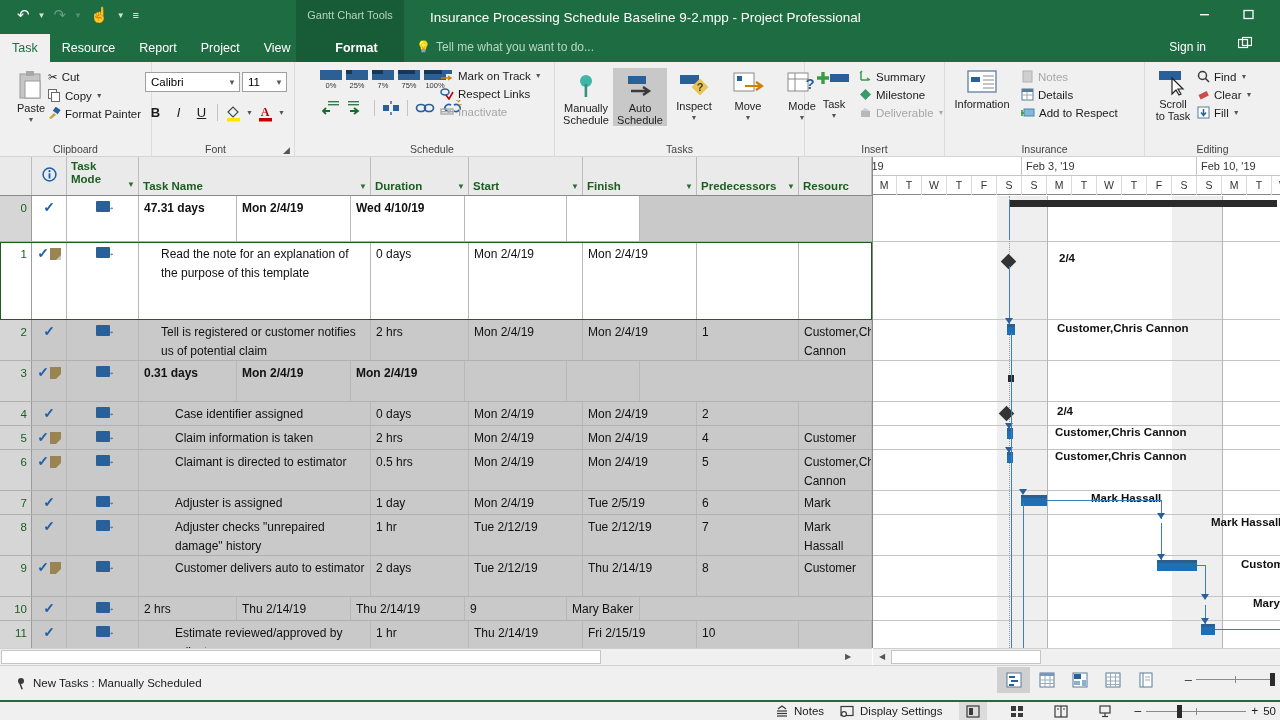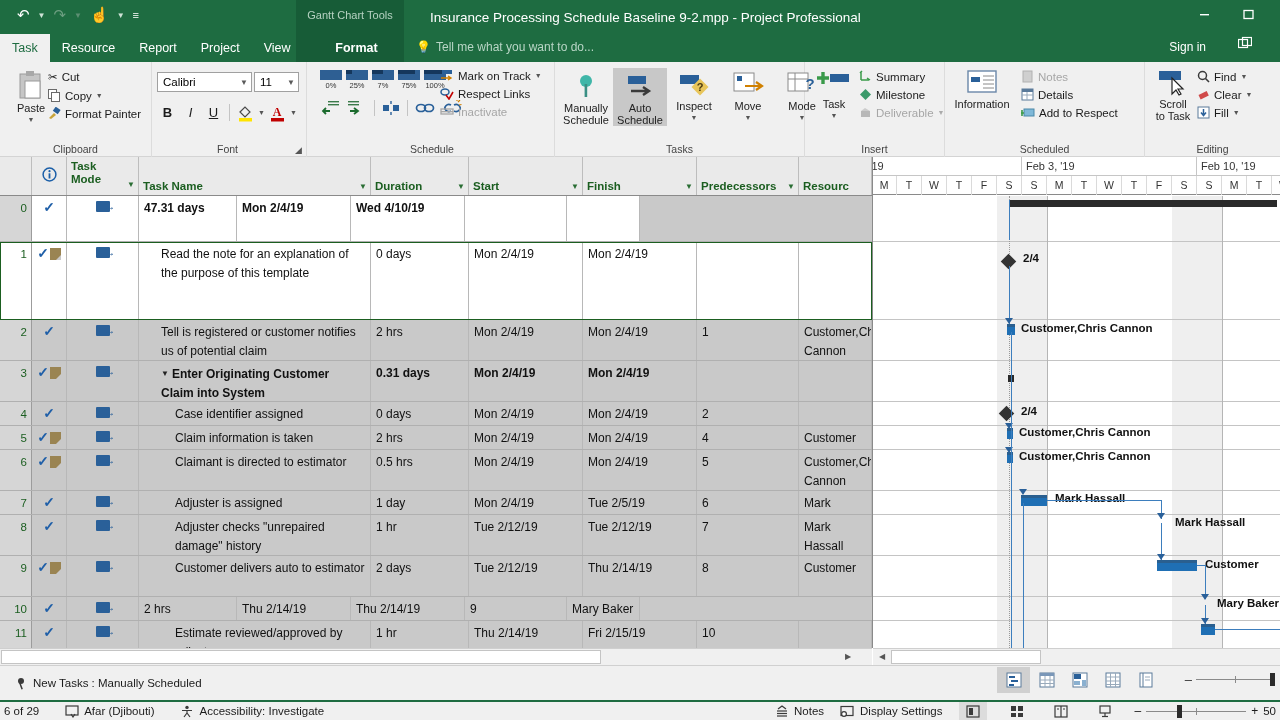--- a/index.html
+++ b/index.html
@@ -81,21 +81,21 @@
   .smallrow.dim { color: #a6a6a6; }
   .ic { display: inline-block; }
 
   
   #grp-clipboard { left: 0; width: 152px; }
   .pastebtn { position: absolute; left: 8px; top: 8px; width: 46px; }
   .clipitems { position: absolute; left: 48px; top: 8px; }
   .clipitems > div { margin-bottom: 5px; }
 
   
-  #grp-font { left: 149px; width: 158px; }
+  #grp-font { left: 137px; width: 158px; }
   .fontsel {
     position: absolute; left: 8px; top: 10px;
     display: flex; gap: 2px;
   }
   .fbox {
     height: 20px; border: 1px solid #a0a0a0; background: #fff;
     display: flex; align-items: center; padding: 0 3px 0 5px; font-size: 11.5px;
     justify-content: space-between;
   }
   .fbox .cv { color: #5a5a5a; font-size: 8px; margin-left: 4px; }
@@ -237,21 +237,21 @@
   .todayline { position: absolute; top: 0; width: 0; height: 452px; border-left: 1px dotted #999; }
   .bar {
     position: absolute; height: 11px; background: #1f6fb4;
     border-top: 3px solid #2a5f8f;
   }
   .bar.sum { background: #2a2a2a; height: 7px; border: none; }
   .ms {
     position: absolute; width: 11px; height: 11px; background: #333;
     transform: rotate(45deg);
   }
-  .blabel { position: absolute; font-size: 11.5px; color: #111; font-weight: bold; white-space: nowrap; }
+  .blabel { position: absolute; font-size: 11.5px; color: #111; font-weight: bold; white-space: nowrap; margin-left: 36px; }
   .link { position: absolute; background: #3d7ebd; }
   .arrow {
     position: absolute; width: 0; height: 0;
     border-left: 4px solid transparent; border-right: 4px solid transparent;
     border-top: 6px solid #2a6099;
   }
 
   
   .hsb-left {
     position: absolute; left: 0; top: 491px; width: 872px; height: 17px;
@@ -658,21 +658,21 @@
       <div class="smallrow">
         <span class="ic">
           <svg width="14" height="13" viewBox="0 0 14 13">
             <rect x="3" y="3" width="10" height="7" fill="#7fb8d8" stroke="#4a88a8"></rect>
             <path d="M1 4 L1 10 M-1 7 L3 7" stroke="#3a9a4a" stroke-width="1.6"></path>
           </svg>
         </span>
         <span>Add to Respect</span>
       </div>
     </div>
-    <div class="grplbl">Scheduled</div>
+    <div class="grplbl">Insurance</div>
   </div>
 
   <div class="grp" id="grp-edit">
     <div class="scrolltask bigbtn">
       <svg width="34" height="30" viewBox="0 0 34 30">
         <rect x="3" y="3" width="22" height="9" fill="#2a6099"></rect>
         <path d="M16 10 L16 26 L20 22 L23 27 L25 26 L22 21 L27 21 Z" fill="#fff" stroke="#222" stroke-width="1.2"></path>
       </svg>
       <span>Scroll</span>
       <span>to Task</span>
@@ -785,21 +785,20 @@
         <div class="cell" style="width: 98px;">2 hrs</div>
         <div class="cell" style="width: 114px;">Mon 2/4/19</div>
         <div class="cell" style="width: 114px;">Mon 2/4/19</div>
         <div class="cell" style="width: 102px;">1</div>
         <div class="cell" style="width: 73px;">Customer,Chris Cannon</div>
       </div>
       <div class="row" style="height: 41px;">
         <div class="cell idc" style="width: 32px;">3</div>
         <div class="cell infoc" style="width: 35px;"><span class="chk">✓</span><span class="noteic"></span></div>
         <div class="cell modec" style="width: 72px;"><span class="modeic"></span></div>
-        <div class="cell bold indent1" style="width: 232px;"><span class="sumtri">▼</span><span>Enter Originating Customer Claim into System</span></div>
         <div class="cell bold" style="width: 98px;">0.31 days</div>
         <div class="cell bold" style="width: 114px;">Mon 2/4/19</div>
         <div class="cell bold" style="width: 114px;">Mon 2/4/19</div>
         <div class="cell" style="width: 102px;"></div>
         <div class="cell" style="width: 73px;"></div>
       </div>
       <div class="row" style="height: 24px;">
         <div class="cell idc" style="width: 32px;">4</div>
         <div class="cell infoc" style="width: 35px;"><span class="chk">✓</span></div>
         <div class="cell modec" style="width: 72px;"><span class="modeic"></span></div>
@@ -1044,41 +1043,20 @@
   <div class="zoomwrap">
     <span style="font-size:13px;color:#333;">–</span>
     <div class="zline">
       <span class="ztick" style="left:39px;"></span>
       <span class="zthumb" style="left:74px;"></span>
     </div>
   </div>
 </div>
 
 <div class="statusbar">
-  <div class="left">
-    <span class="sbi">6 of 29</span>
-    <span class="sbi">
-      <span>
-        <svg width="14" height="13" viewBox="0 0 14 13">
-          <rect x="1" y="1" width="12" height="9" fill="none" stroke="#3a3a3a" stroke-width="1.2"></rect>
-          <path d="M6 9 L8 12 L10 9" stroke="#3a3a3a" stroke-width="1.2" fill="none"></path>
-        </svg>
-      </span>
-      <span>Afar (Djibouti)</span>
-    </span>
-    <span class="sbi">
-      <span>
-        <svg width="14" height="13" viewBox="0 0 14 13">
-          <circle cx="7" cy="2.4" r="1.7" fill="#3a3a3a"></circle>
-          <path d="M2 5.5 L12 5.5 M7 5 L7 8 M7 8 L4 12 M7 8 L10 12" stroke="#3a3a3a" stroke-width="1.2" fill="none"></path>
-        </svg>
-      </span>
-      <span>Accessibility: Investigate</span>
-    </span>
-  </div>
 
   <div class="right">
     <span class="sbi">
       <span>
         <svg width="14" height="13" viewBox="0 0 14 13">
           <path d="M3 4 L7 1 L11 4" stroke="#3a3a3a" stroke-width="1.2" fill="none"></path>
           <line x1="2" y1="6" x2="12" y2="6" stroke="#3a3a3a" stroke-width="1.2"></line>
           <line x1="2" y1="8.5" x2="12" y2="8.5" stroke="#3a3a3a" stroke-width="1.2"></line>
           <line x1="2" y1="11" x2="12" y2="11" stroke="#3a3a3a" stroke-width="1.2"></line>
         </svg>

